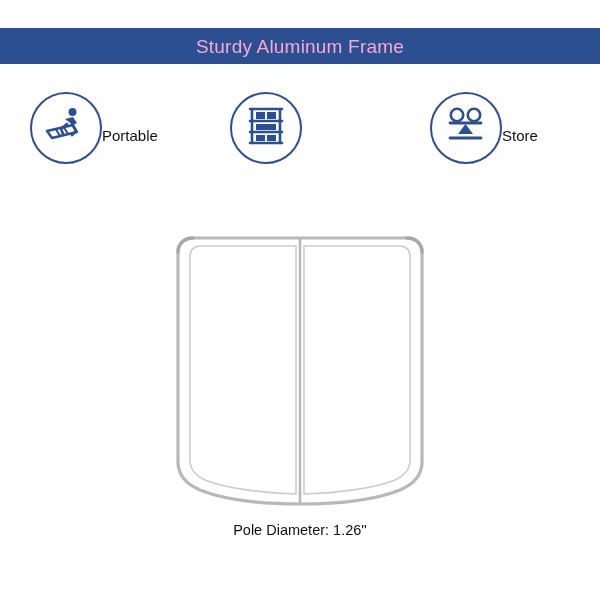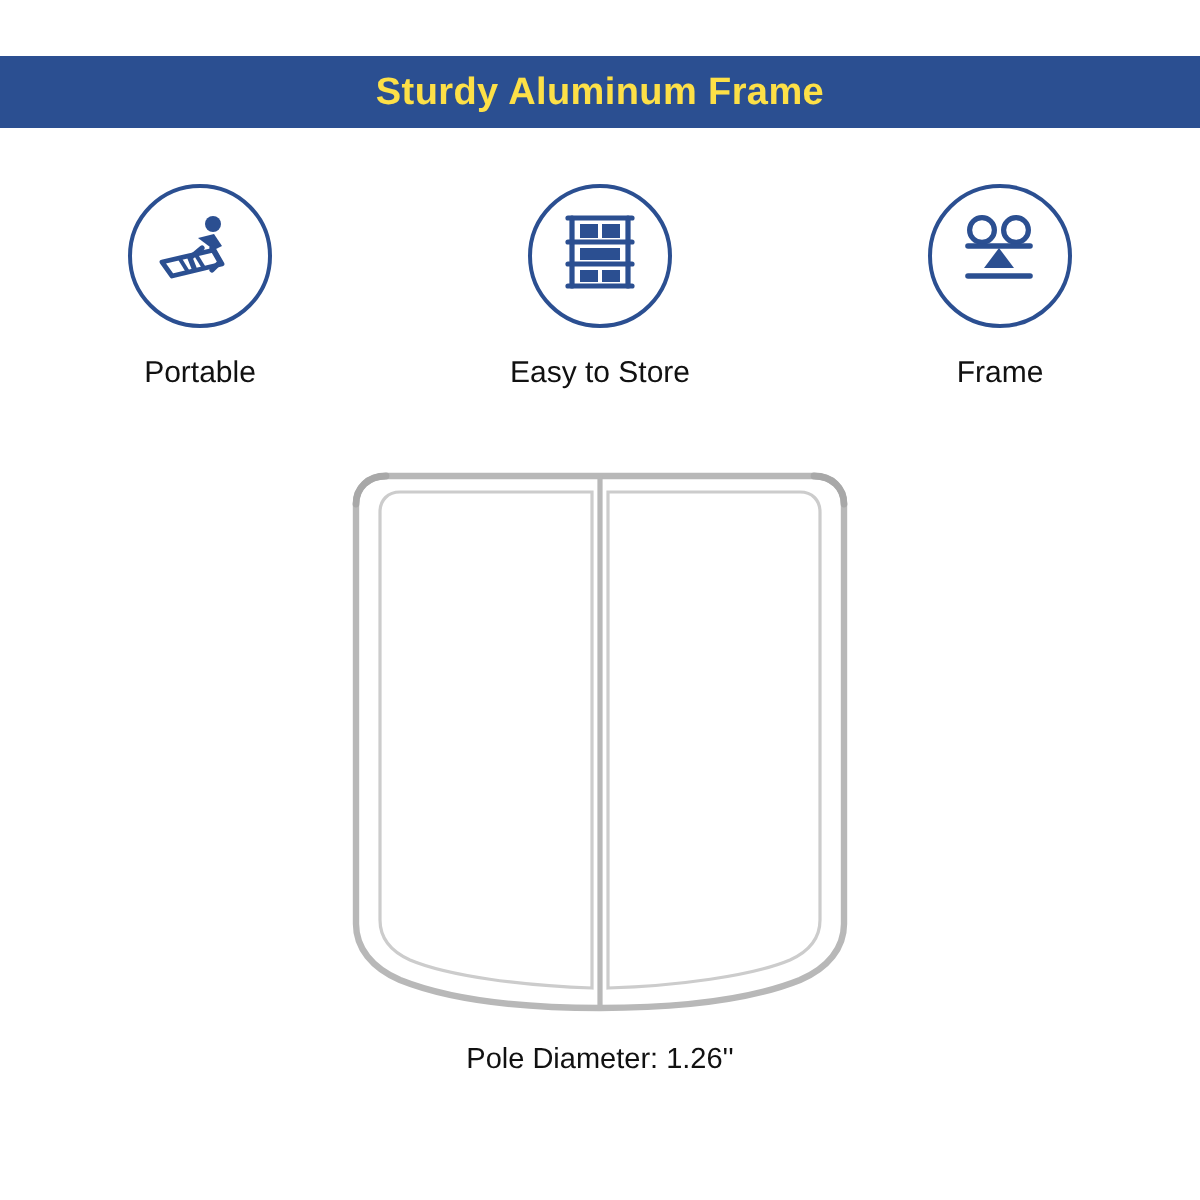--- a/index.html
+++ b/index.html
@@ -26,40 +26,40 @@
     left: 0;
     top: 28px;
     width: 600px;
     height: 36px;
     background: #2b4f91;
     display: flex;
     align-items: center;
     justify-content: center;
   }
   .banner-title {
-    color: #fde047;
+    color: #f9a8d4;
     font-size: 19px;
-    font-weight: bold;
+    font-weight: normal;
     letter-spacing: 0.2px;
     line-height: 1;
   }
   
   .features {
     position: absolute;
     left: 0;
     top: 92px;
     width: 600px;
     display: flex;
     justify-content: space-around;
     align-items: flex-start;
   }
   .feature {
     width: 140px;
     display: flex;
-    flex-direction: column;
+    flex-direction: row;
     align-items: center;
   }
   .circle {
     width: 72px;
     height: 72px;
     border: 2px solid #2b4f91;
     border-radius: 50%;
     display: flex;
     align-items: center;
     justify-content: center;
@@ -131,37 +131,36 @@
             <path d="M6 4 L6 38 M34 4 L34 38" stroke="#2b4f91" stroke-width="2.6" stroke-linecap="round"></path>
             <path d="M4 4 L36 4 M4 16 L36 16 M4 27 L36 27 M4 38 L36 38" stroke="#2b4f91" stroke-width="2.6" stroke-linecap="round"></path>
             <rect x="10" y="7" width="9" height="7" fill="#2b4f91"></rect>
             <rect x="21" y="7" width="9" height="7" fill="#2b4f91"></rect>
             <rect x="10" y="19" width="20" height="6" fill="#2b4f91"></rect>
             <rect x="10" y="30" width="9" height="6" fill="#2b4f91"></rect>
             <rect x="21" y="30" width="9" height="6" fill="#2b4f91"></rect>
           </svg>
         </span>
       </div>
-      <div class="feature-label">Easy to Store</div>
     </div>
 
 
     <div class="feature">
       <div class="circle">
         <span>
           <svg width="42" height="38" viewBox="0 0 42 38" fill="none" xmlns="http://www.w3.org/2000/svg">
             <circle cx="12" cy="8" r="6.2" stroke="#2b4f91" stroke-width="2.6" fill="none"></circle>
             <circle cx="29" cy="8" r="6.2" stroke="#2b4f91" stroke-width="2.6" fill="none"></circle>
             <path d="M5 16 L36 16" stroke="#2b4f91" stroke-width="2.8" stroke-linecap="round"></path>
             <path d="M20.5 17 L13 27 L28 27 Z" fill="#2b4f91"></path>
             <path d="M5 31 L36 31" stroke="#2b4f91" stroke-width="2.8" stroke-linecap="round"></path>
           </svg>
         </span>
       </div>
-      <div class="feature-label">Frame</div>
+      <div class="feature-label">Store</div>
     </div>
 
   </div>
 
   <div class="frame-area">
     <svg width="600" height="290" viewBox="0 0 600 290" xmlns="http://www.w3.org/2000/svg">
 
       <path d="M178 30
                C 178 22, 184 16, 193 16
                L 300 16

